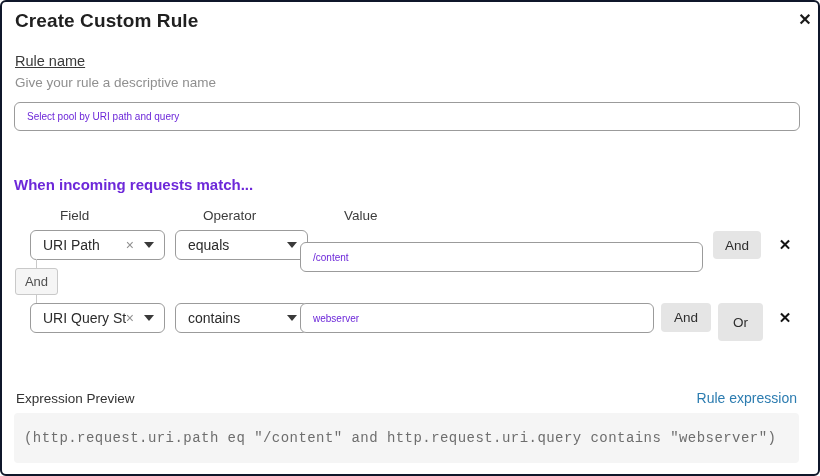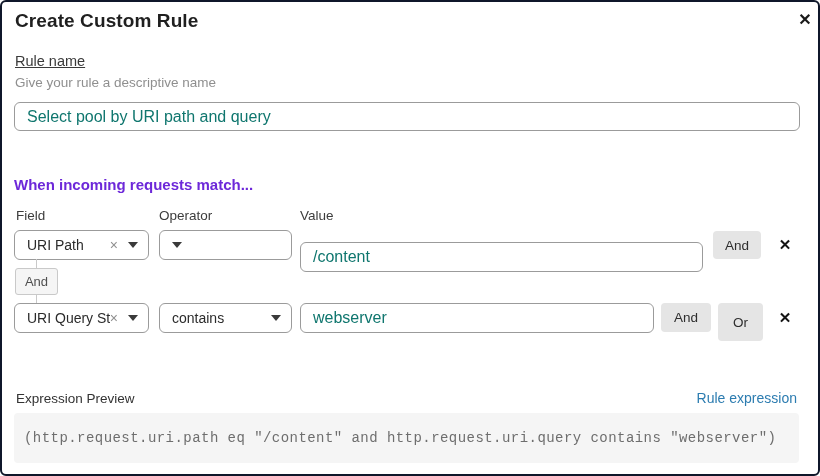--- a/index.html
+++ b/index.html
@@ -30,41 +30,42 @@
     display: flex; align-items: center; justify-content: center;
     font-size: 16px; font-weight: 700; color: #1a1a1a;
     cursor: pointer;
   }
 
   .rule-name-label { left: 13px; top: 51px; font-size: 14.5px; color: #3a3a3a; text-decoration: underline; }
   .rule-name-hint  { left: 13px; top: 73px; font-size: 13.5px; color: #8f8f8f; }
 
   .text-input {
     border: 1px solid #9b9b9b; border-radius: 6px;
-    background: #fff; color: #0f766e;
+    background: #fff; color: #6d28d9;
     font-family: "Liberation Sans", sans-serif;
-    font-size: 16px; padding: 0 12px;
+    font-size: 10px; padding: 0 12px;
     outline: none;
   }
   .rule-name-input { left: 12px; top: 100px; width: 786px; height: 29px; }
 
   .match-heading {
     left: 12px; top: 174px;
     font-size: 15px; font-weight: 700; color: #6d28d9;
   }
-  .col-label { top: 206px; font-size: 13.5px; color: #3c3c3c; }
+  .col-label { top: 206px; font-size: 13.5px; color: #3c3c3c; margin-left: 44px; }
   .col-field { left: 14px; } .col-operator { left: 157px; } .col-value { left: 298px; }
 
   .select-box {
     border: 1px solid #9b9b9b; border-radius: 6px;
     background: #fff; height: 30px;
     display: flex; align-items: center;
     padding: 0 10px 0 12px;
     font-size: 14px; color: #2b2b2b;
     cursor: pointer;
+    margin-left: 16px;
   }
   .select-label { flex: 1 1 auto; white-space: nowrap; overflow: hidden; }
   .clear-x {
     color: #8f8f8f; font-size: 14px; line-height: 1;
     margin-right: 10px; cursor: pointer;
   }
   .caret-down {
     width: 0; height: 0;
     border-left: 5px solid transparent;
     border-right: 5px solid transparent;
@@ -145,20 +146,21 @@
   <div class="abs col-label col-field">Field</div>
   <div class="abs col-label col-operator">Operator</div>
   <div class="abs col-label col-value">Value</div>
 
   <div class="abs select-box field-select row1">
     <span class="select-label">URI Path</span>
     <span class="clear-x">×</span>
     <span class="caret-down"></span>
   </div>
   <div class="abs select-box operator-select row1">
+    <span class="select-label">equals</span>
     <span class="caret-down"></span>
   </div>
   <input class="abs text-input value-input-1" type="text" value="/content" style="">
   <button class="abs small-btn and-btn-1">And</button>
   <div class="abs remove-x remove-1">✕</div>
 
   <div class="abs connector-line"></div>
   <div class="abs connector-badge">And</div>
 
   <div class="abs select-box field-select row2">

